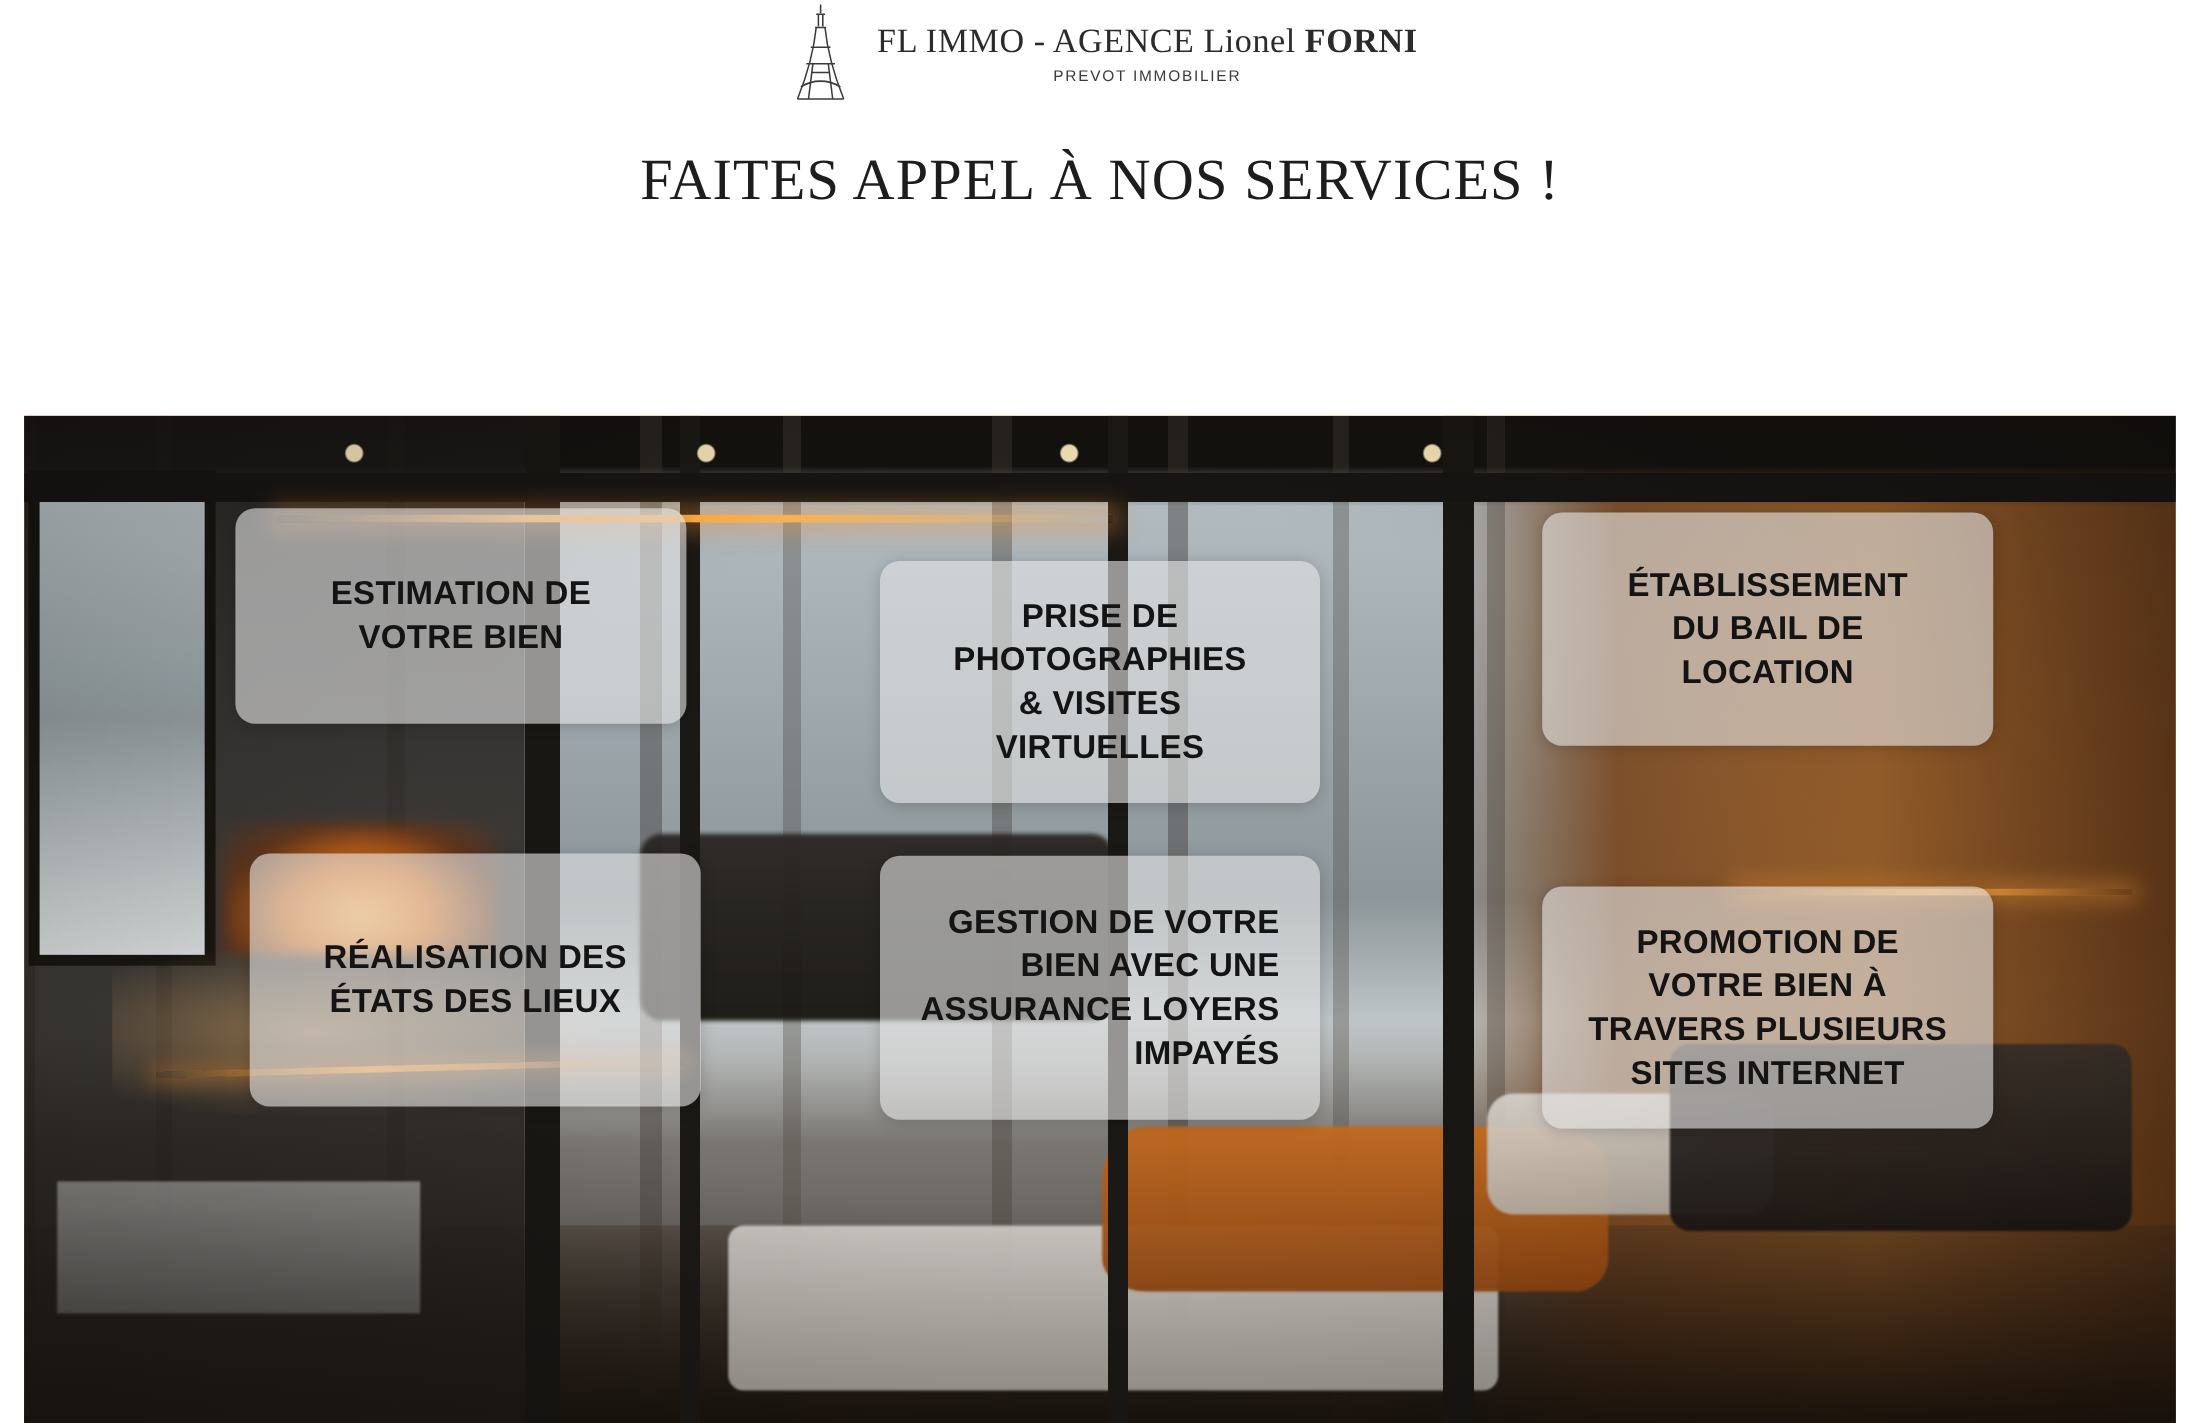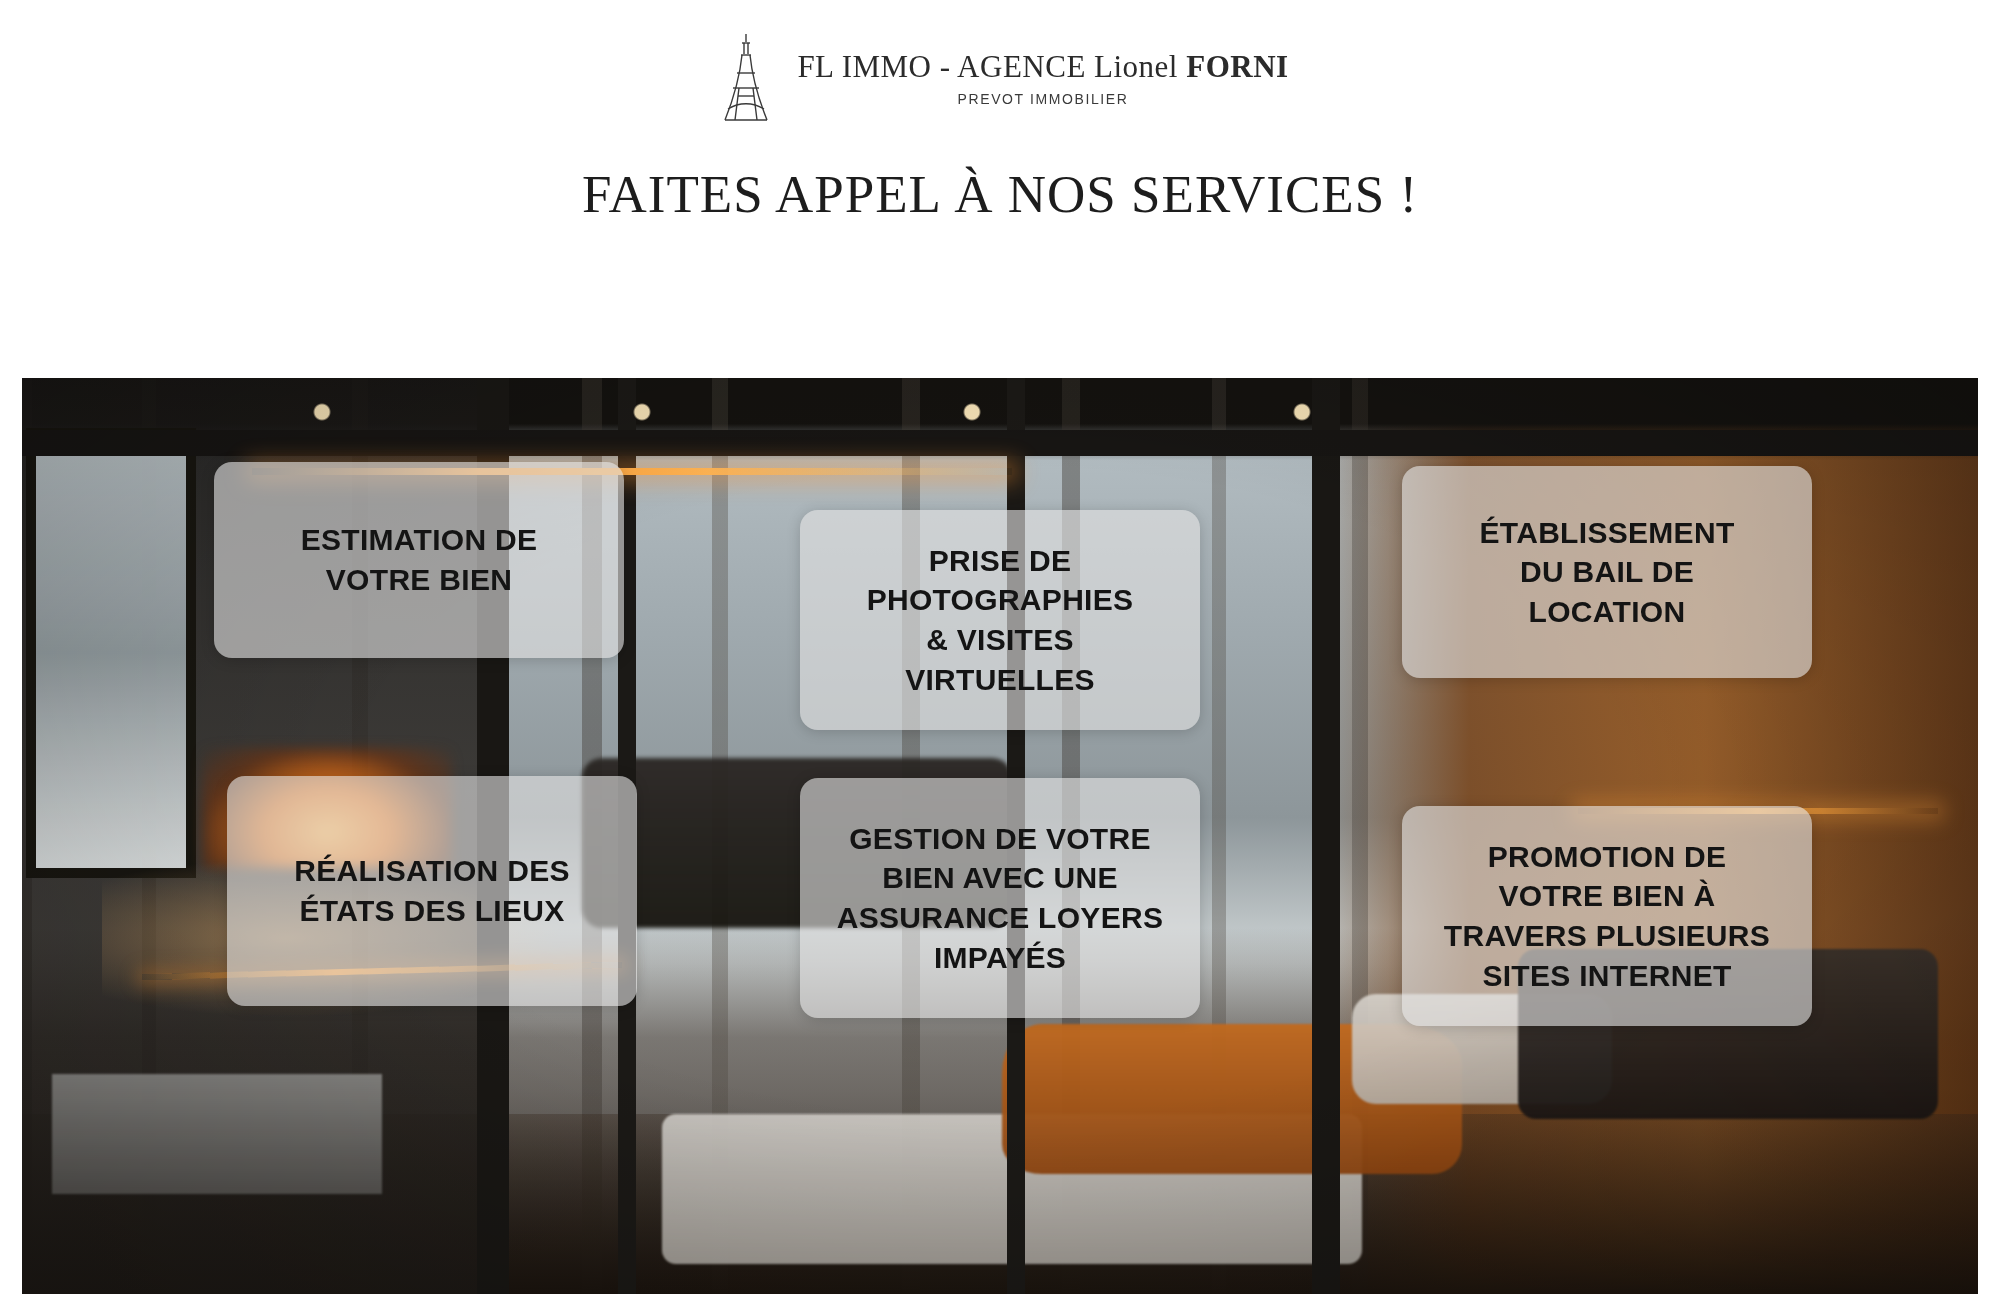--- a/index.html
+++ b/index.html
@@ -18,21 +18,20 @@
     position: relative;
     width: 2000px;
     height: 1294px;
     background: #ffffff;
   }
 
   
   .header {
     position: relative;
     width: 100%;
-    padding-top: 30px;
     text-align: center;
   }
   .brand-row {
     display: flex;
     align-items: center;
     justify-content: center;
     gap: 16px;
   }
   .eiffel-icon {
     width: 70px;
@@ -279,21 +278,21 @@
     line-height: 1.32;
     letter-spacing: 0.3px;
     padding: 14px 18px;
     box-sizing: border-box;
   }
   .card span { display: block; white-space: pre-line; }
 
   #card-estimation   { left: 192px;  top: 84px;  width: 410px; height: 196px; }
   #card-etats        { left: 192px;  top: 398px; width: 410px; height: 230px; margin-left: 13px; }
   #card-photos       { left: 778px;  top: 132px; width: 400px; height: 220px; }
-  #card-gestion      { left: 778px;  top: 400px; width: 400px; height: 240px; }
+  #card-gestion      { left: 778px;  top: 400px; width: 400px; height: 240px; text-align: right; }
   #card-bail         { left: 1380px; top: 88px;  width: 410px; height: 212px; text-align: center; }
   #card-promotion    { left: 1380px; top: 400px; width: 410px; height: 220px; margin-top: 28px; }
 </style>
 </head>
 <body>
 
 <div class="page">
 
   <div class="header">
     <div class="brand-row">

